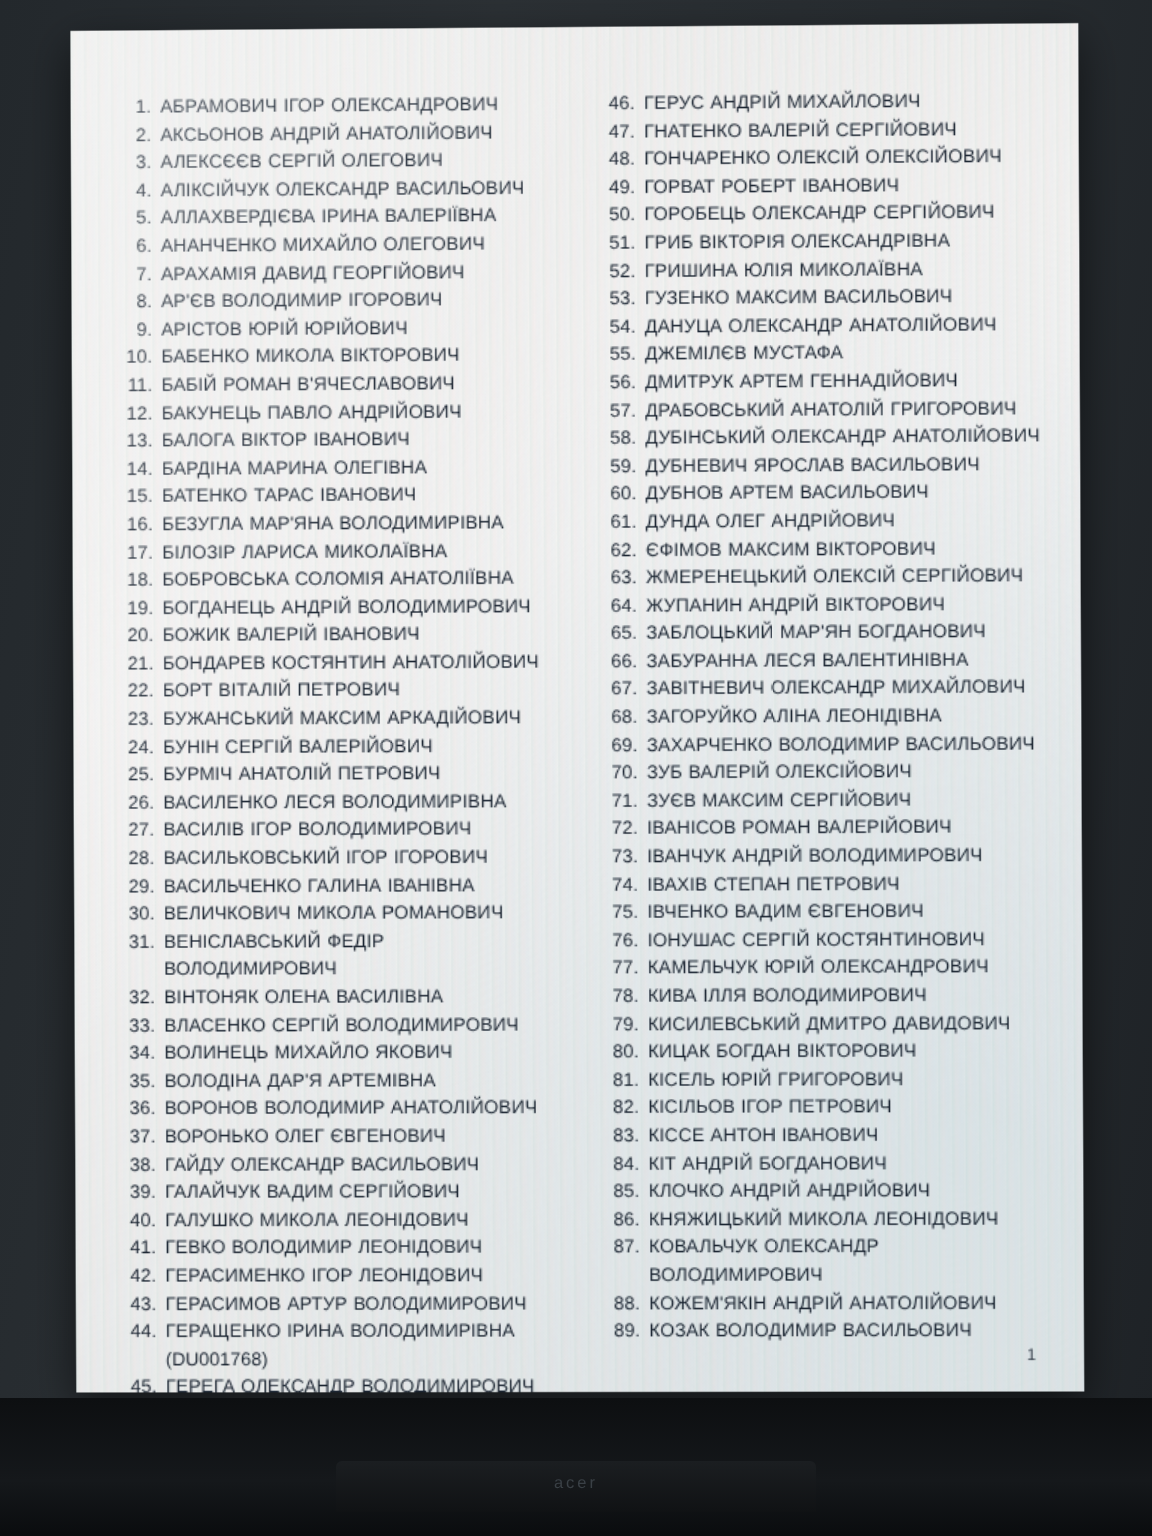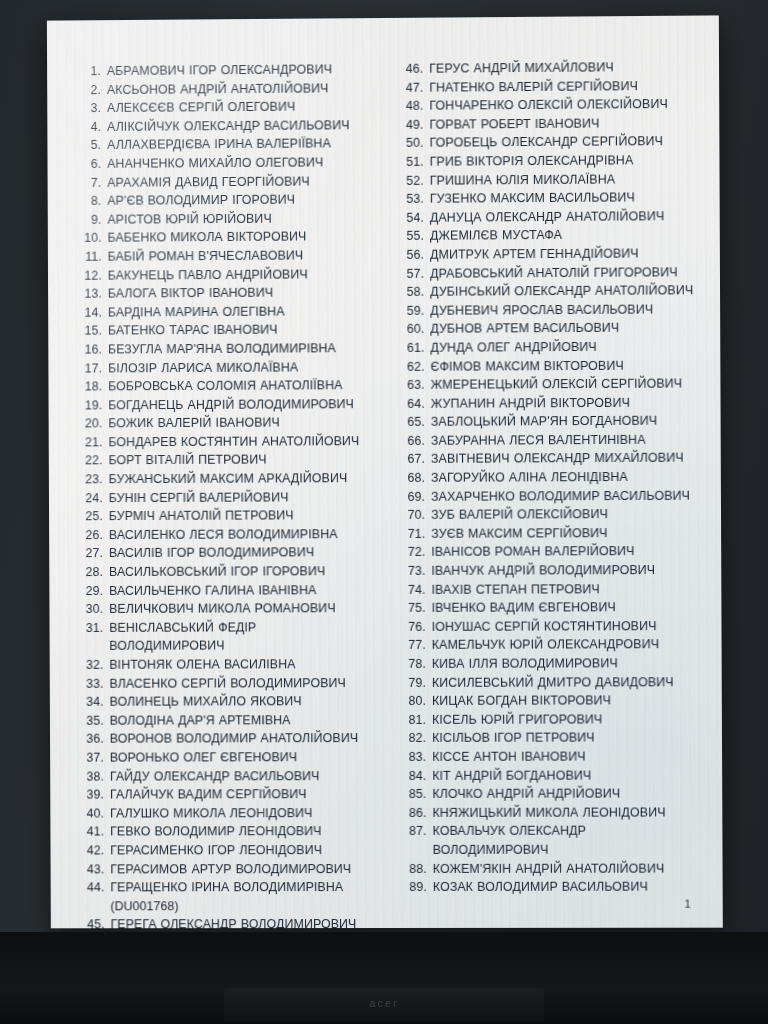--- a/index.html
+++ b/index.html
@@ -26,21 +26,21 @@
     content: "";
     position: absolute;
     left: 0; right: 0; bottom: 0;
     height: 92px;
     background: linear-gradient(180deg, #0d0f11 0%, #15181b 60%, #0a0c0e 100%);
   }
   .monitor-base {
     position: absolute;
     left: 50%;
     transform: translateX(-50%);
-    bottom: 2px;
+    bottom: 16px;
     width: 320px;
     height: 34px;
     background: linear-gradient(180deg, #1b1e21, #101214);
     border-radius: 4px 4px 0 0;
     z-index: 3;
   }
   .monitor-base .brand {
     position: absolute;
     left: 50%;
     top: 9px;

